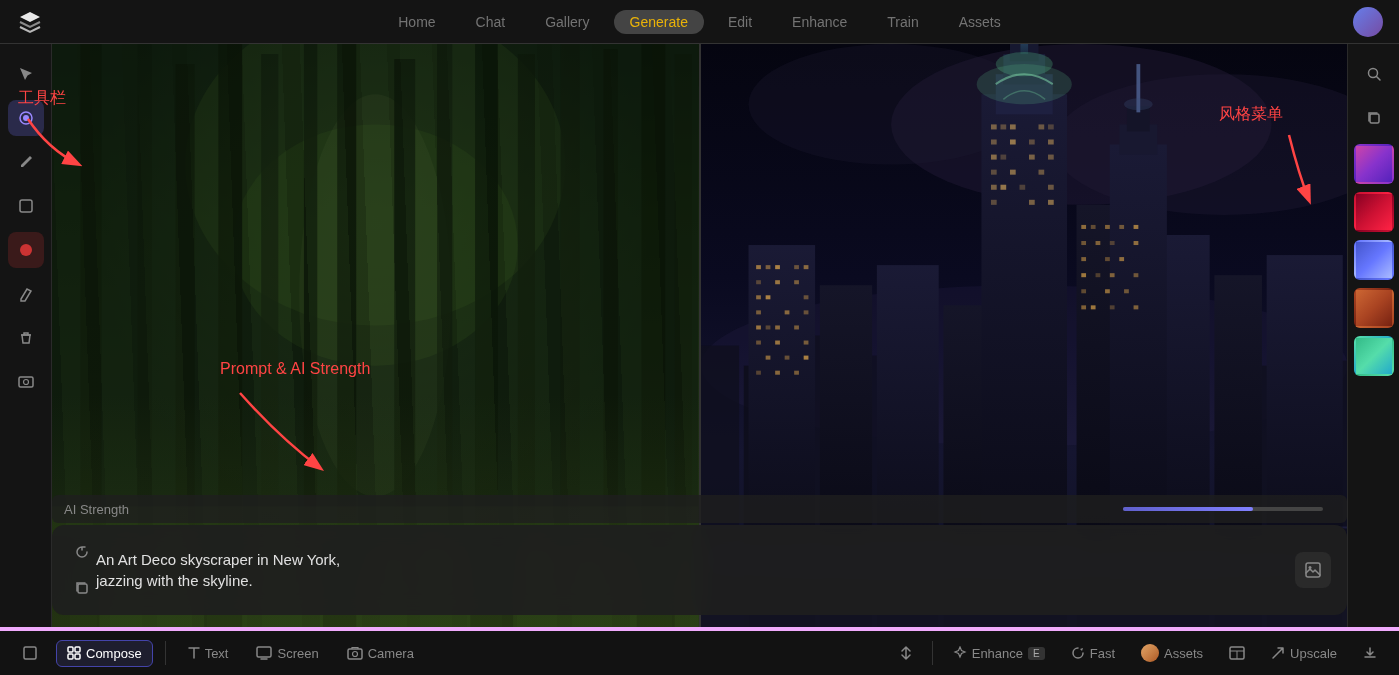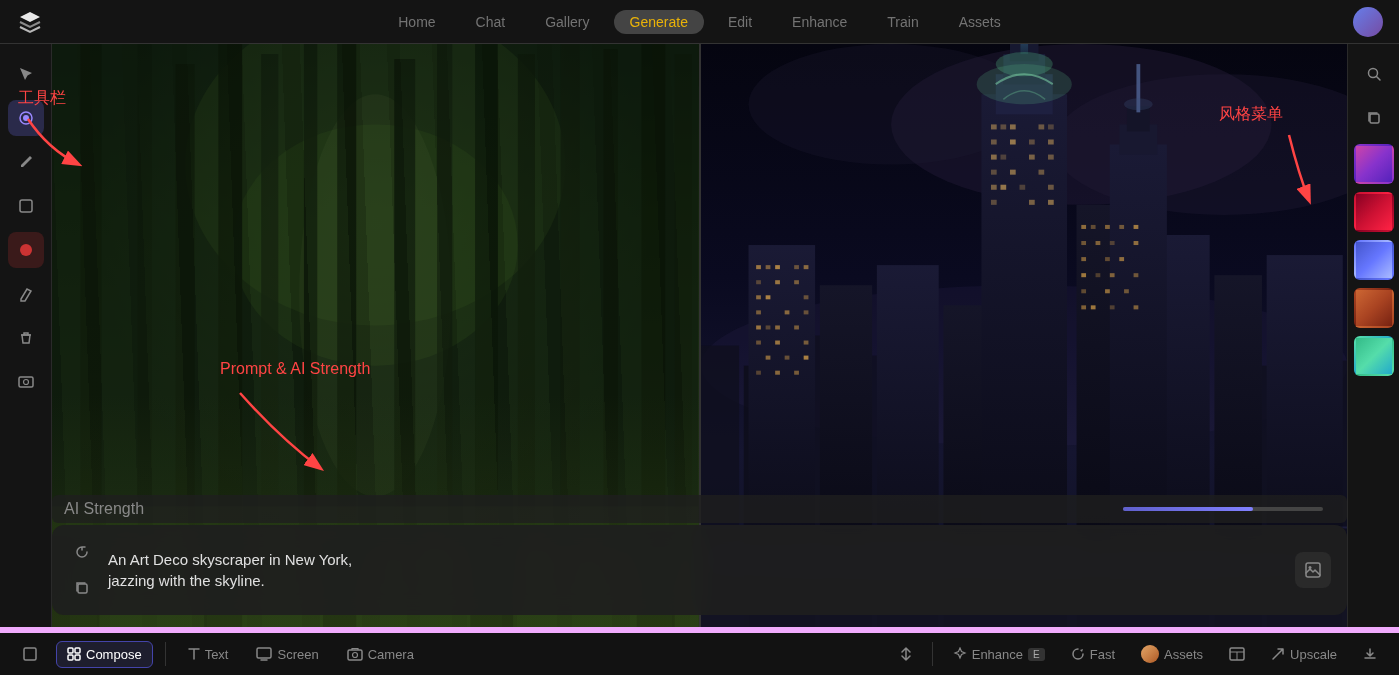--- a/index.html
+++ b/index.html
@@ -161,21 +161,21 @@
       background: #0d0d1a;
       overflow: hidden;
     }
 
     
     .bottom-bar {
       position: absolute;
       bottom: 0; left: 0; right: 0;
       height: 48px;
       background: rgba(18,18,18,0.98);
-      border-top: 6px solid #f0abfc;
+      border-top: 4px solid #f0abfc;
       display: flex;
       align-items: center;
       padding: 0 12px;
       gap: 8px;
       z-index: 100;
     }
     .bottom-btn {
       display: flex;
       align-items: center;
       gap: 5px;
@@ -215,21 +215,21 @@
       position: absolute;
       bottom: 60px;
       left: 52px;
       right: 52px;
       height: 90px;
       background: rgba(30,30,30,0.92);
       border-radius: 12px;
       display: flex;
       align-items: center;
       padding: 10px 16px;
-      gap: 12px;
+      gap: 0;
       z-index: 80;
       backdrop-filter: blur(10px);
     }
     .prompt-icons {
       display: flex;
       flex-direction: column;
       gap: 8px;
       align-items: center;
     }
     .prompt-icon-btn {
@@ -264,21 +264,21 @@
       right: 52px;
       height: 28px;
       background: rgba(30,30,30,0.8);
       border-radius: 6px;
       display: flex;
       align-items: center;
       padding: 0 12px;
       z-index: 75;
     }
     .ai-strength-label {
-      font-size: 16px;
+      font-size: 13px;
       color: #888;
       margin-right: auto;
     }
     .ai-strength-track {
       flex: 1;
       max-width: 200px;
       height: 4px;
       background: #444;
       border-radius: 2px;
       margin: 0 12px;

